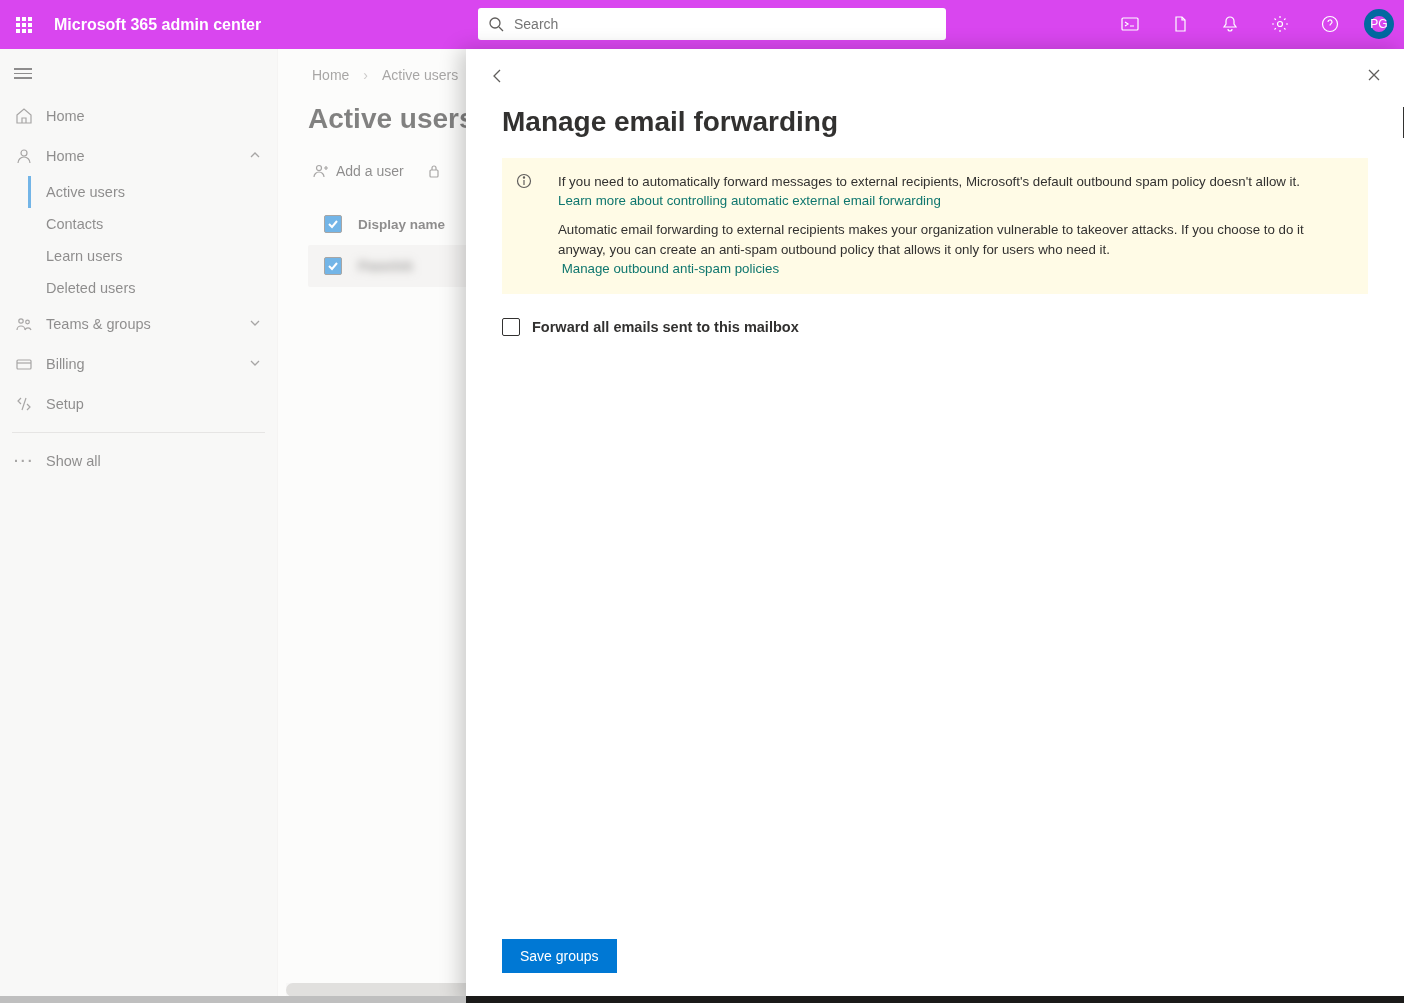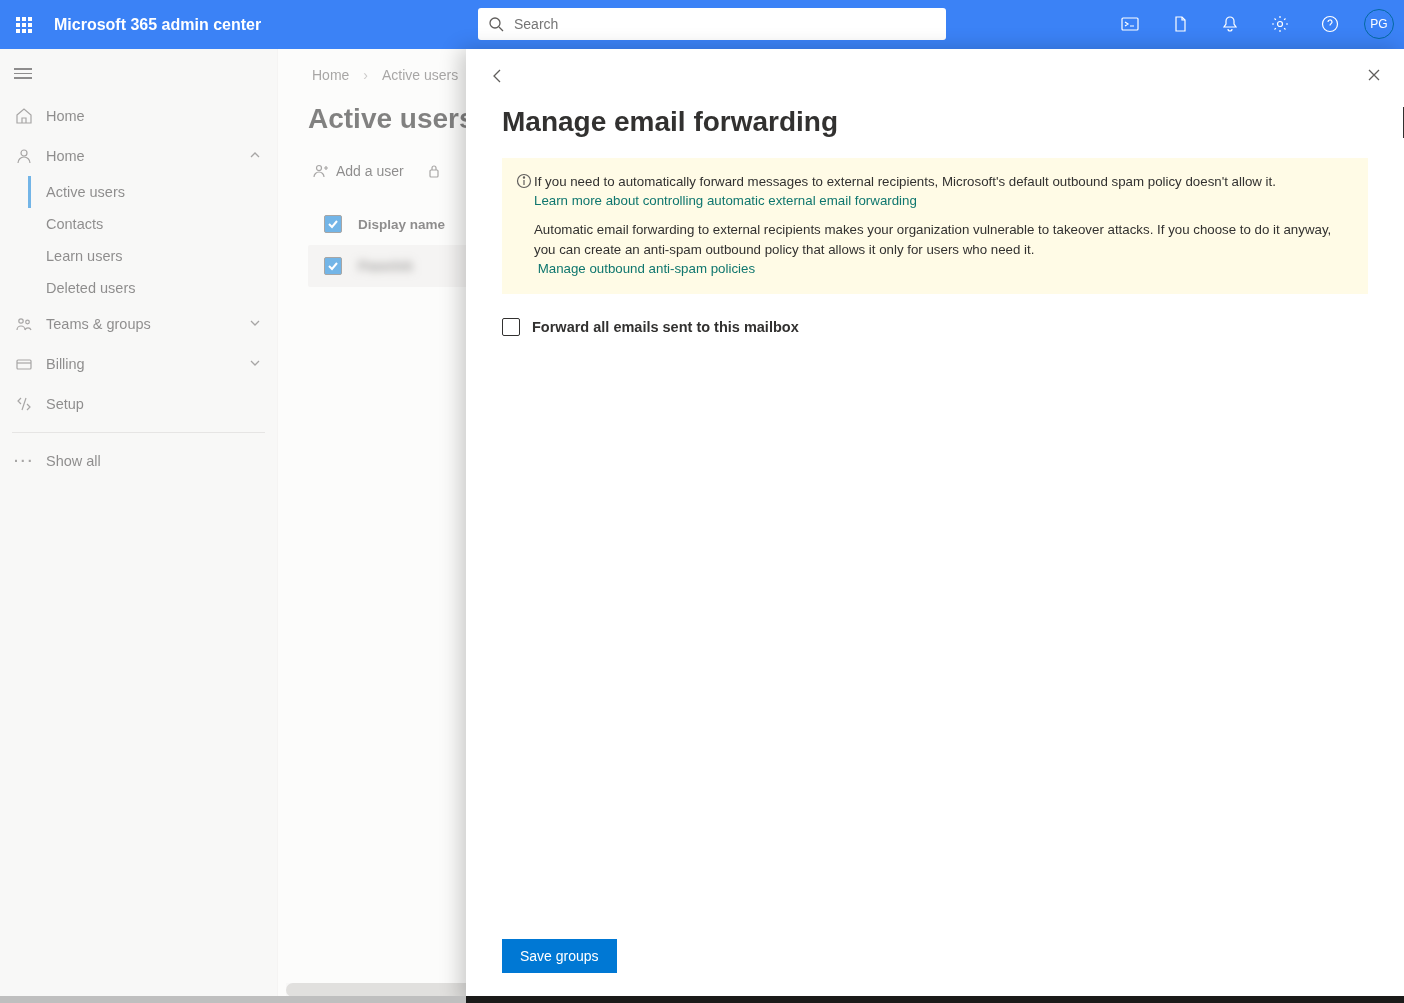--- a/index.html
+++ b/index.html
@@ -1,29 +1,29 @@
 <!DOCTYPE html>
 <html><head>
 <meta charset="utf-8">
 <style>
   * { box-sizing: border-box; margin: 0; padding: 0; }
   html, body { width: 1404px; height: 1003px; font-family: "Segoe UI", Arial, sans-serif; font-size: 14px; color: #323130; background: #fff; overflow: hidden; }
 
   
-  .topbar { height: 49px; background: #3b82f6; display: flex; align-items: center; color: #fff; position: relative; }
+  .topbar { height: 49px; background: #d946ef; display: flex; align-items: center; color: #fff; position: relative; }
   .waffle { width: 48px; height: 48px; display: flex; align-items: center; justify-content: center; cursor: pointer; }
   .waffle-grid { display: grid; grid-template-columns: repeat(3, 4px); grid-template-rows: repeat(3, 4px); gap: 2px; }
   .waffle-grid span { background: #fff; width: 4px; height: 4px; }
   .app-title { font-size: 16px; font-weight: 600; margin-left: 6px; }
   .search-wrap { position: absolute; left: 478px; top: 8px; width: 468px; height: 32px; background: #fff; border-radius: 3px; display: flex; align-items: center; padding: 0 10px; }
   .search-wrap svg { flex: none; }
   .search-input { border: none; outline: none; flex: 1; margin-left: 10px; font-size: 14px; color: #323130; background: transparent; }
   .top-right { position: absolute; right: 10px; top: 0; height: 48px; display: flex; align-items: center; gap: 18px; }
   .top-icon { width: 32px; height: 32px; display: flex; align-items: center; justify-content: center; cursor: pointer; color: #fff; }
-  .avatar { width: 30px; height: 30px; border: 1px solid #0369a1; border-radius: 50%; display: flex; align-items: center; justify-content: center; font-size: 12px; cursor: pointer; }
+  .avatar { width: 30px; height: 30px; border: 7px solid #0369a1; border-radius: 50%; display: flex; align-items: center; justify-content: center; font-size: 12px; cursor: pointer; }
 
   
   .shell { display: flex; height: calc(1003px - 49px); }
   .sidebar-scrim { position: absolute; left: 0; top: 49px; width: 278px; bottom: 0; background: rgba(255,255,255,0.45); z-index: 5; pointer-events: none; }
   .content-scrim { position: absolute; left: 278px; top: 49px; width: 188px; bottom: 0; background: rgba(255,255,255,0.45); z-index: 5; pointer-events: none; }
 
   .sidebar { width: 278px; background: #f3f2f1; border-right: 1px solid #edebe9; padding-top: 10px; font-size: 14.5px; color: #323130; }
   .nav-ham { padding: 6px 14px 14px; }
   .nav-ham-icon { width: 18px; height: 14px; display: inline-block; cursor: pointer; }
   .nav-ham-icon span { display: block; height: 1.5px; background: #323130; margin: 3px 0; }
@@ -56,21 +56,21 @@
   .hscroll { position: absolute; left: 8px; right: 0; bottom: 6px; height: 14px; background: #f3f2f1; }
   .hscroll-thumb { height: 100%; width: 560px; background: #c8c6c4; border-radius: 7px; }
 
   
   .panel { position: absolute; left: 466px; top: 49px; right: 0; bottom: 0; background: #fff; box-shadow: -6px 0 20px rgba(0,0,0,0.2); z-index: 20; display: flex; flex-direction: column; }
   .panel-header { height: 58px; display: flex; align-items: flex-start; padding: 18px 22px 0; }
   .panel-back, .panel-close { cursor: pointer; color: #605e5c; }
   .panel-close { margin-left: auto; }
   .panel-title { font-size: 28px; font-weight: 600; margin: 0 0 20px 36px; border-right: 1px solid #323130; padding-right: 1px; display: inline-block; line-height: 1.1; }
   .panel-body { padding: 0 36px; flex: 1; overflow: auto; }
-  .info-banner { background: #fffbe6; border: none; padding: 14px 18px 16px 14px; display: flex; gap: 2px; font-size: 13.3px; line-height: 1.45; }
+  .info-banner { background: #fffbe6; border: none; padding: 14px 18px 16px 14px; display: flex; gap: 26px; font-size: 13.3px; line-height: 1.45; }
   .info-banner .info-icon { flex: none; margin-top: 1px; color: #605e5c; }
   .info-banner a { color: #0f766e; text-decoration: none; cursor: pointer; }
   .info-banner p { margin-bottom: 10px; }
   .info-banner p:last-child { margin-bottom: 0; }
   .forward-row { display: flex; align-items: center; margin-top: 24px; gap: 12px; }
   .forward-row .label { font-weight: 700; font-size: 14.5px; }
   .panel-footer { padding: 18px 36px 30px; }
   .save-btn { background: #0078d4; color: #fff; border: none; height: 34px; padding: 0 18px; font-size: 14px; cursor: pointer; }
 
   .bottom-strip { position: absolute; left: 0; right: 0; bottom: 0; height: 7px; background: #1b1a19; z-index: 50; }

